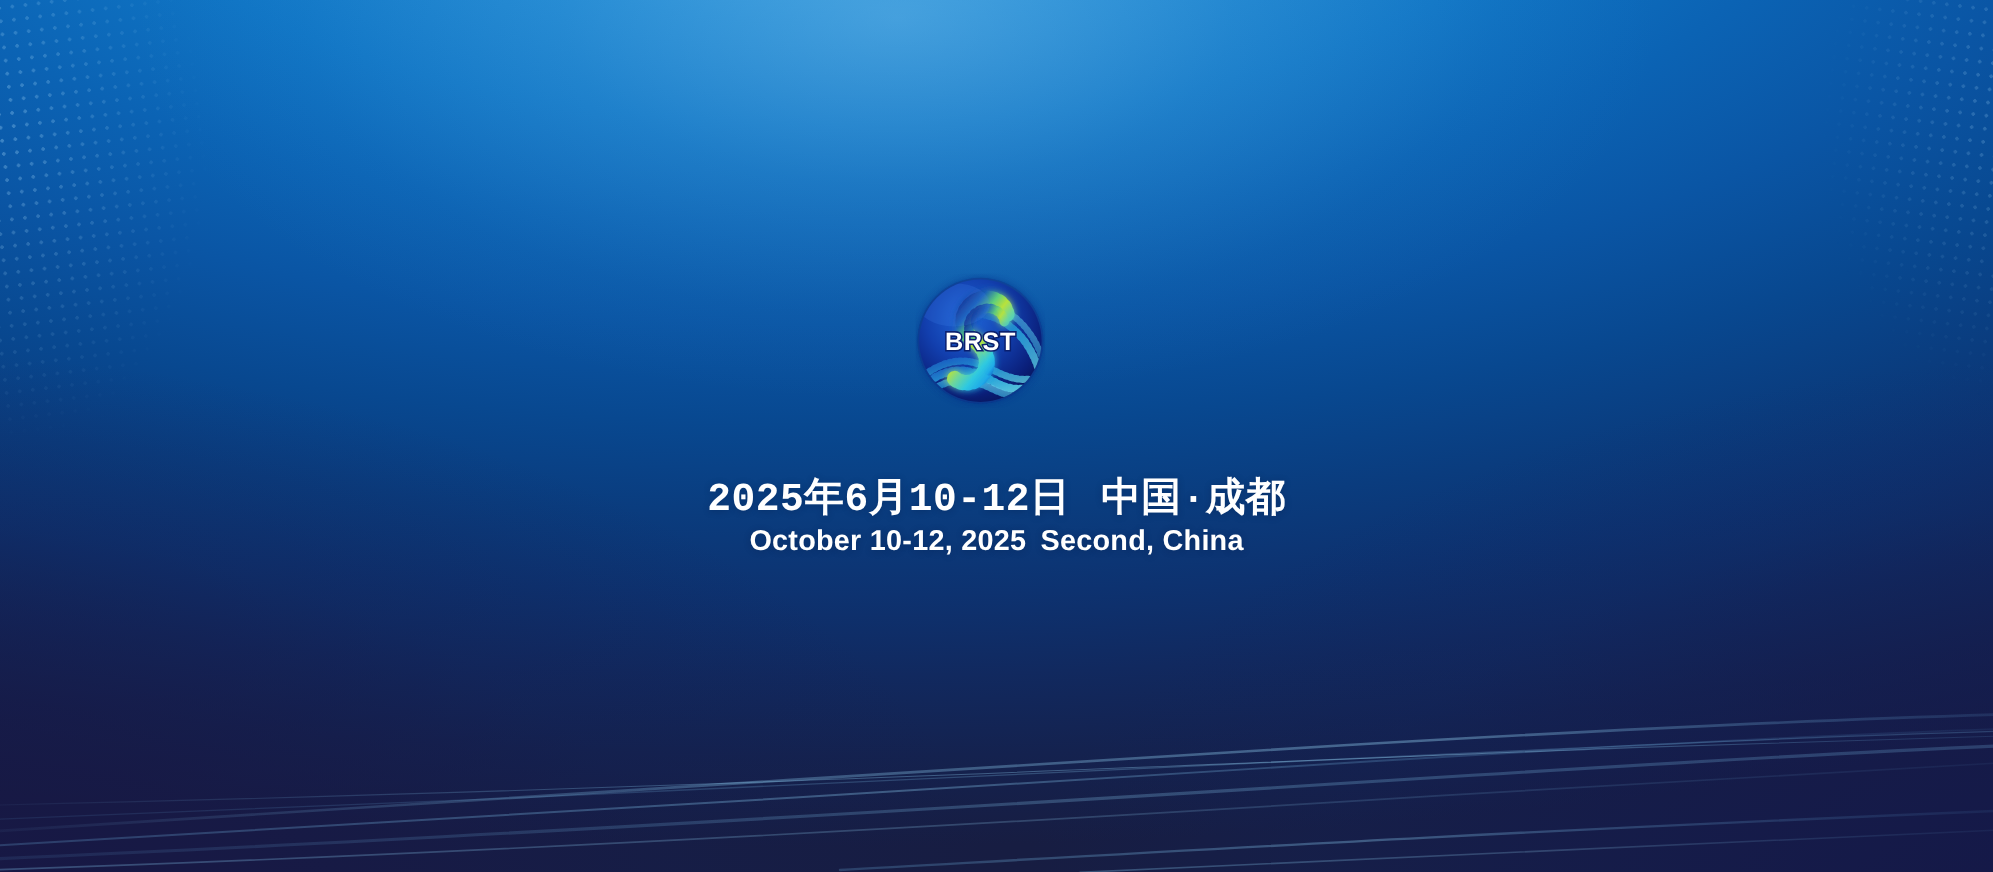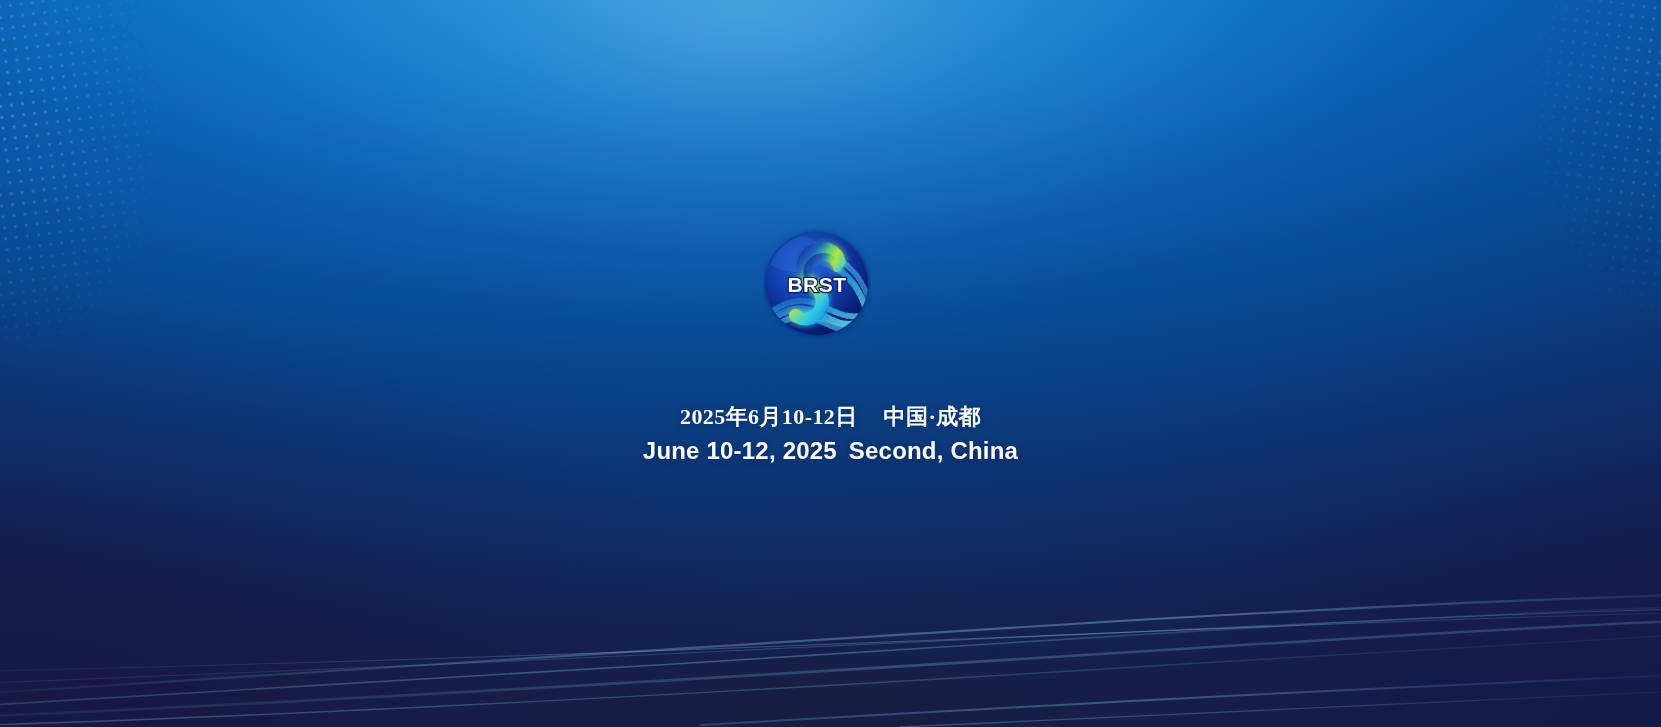--- a/index.html
+++ b/index.html
@@ -157,24 +157,24 @@
     width: 1661px;
     text-align: center;
   }
   .meta-line {
     color: #ffffff;
     font-weight: bold;
     white-space: nowrap;
     text-shadow: 0 1px 6px rgba(3,26,64,0.32);
   }
   .meta-cn {
-    font-size: 22px;
+    font-size: 33px;
     line-height: 34px;
     letter-spacing: 0.4px;
-    font-family: Liberation Serif, serif;
+    font-family: Liberation Mono, monospace;
     text-align: center;
   }
   .meta-en {
     font-size: 24px;
     line-height: 34px;
     letter-spacing: 0.2px;
   }
 
   .sp-wide { display: inline-block; width: 26px; }
   .sp-mid  { display: inline-block; width: 12px; }
@@ -298,17 +298,17 @@
           </g>
 
           <text x="54" y="64" text-anchor="middle" font-family="'Liberation Sans','DejaVu Sans',sans-serif" font-size="21" font-weight="bold" fill="#ffffff" letter-spacing="0.5" style="paint-order:stroke; stroke:#0a1f6e; stroke-width:2.6px;">BRST</text>
         </svg>
       </div>
 
     </div>
 
     <div class="meta-block">
       <div class="meta-line meta-cn"><span>2025年6月10-12日</span><span class="sp-wide"></span><span>中国·成都</span></div>
-      <div class="meta-line meta-en"><span>June 10-12, 2025</span><span class="sp-mid"></span><span>Second, China</span></div>
+      <div class="meta-line meta-en"><span>October 10-12, 2025</span><span class="sp-mid"></span><span>Second, China</span></div>
     </div>
 
   </div>
 </div>
 
 </body></html>

